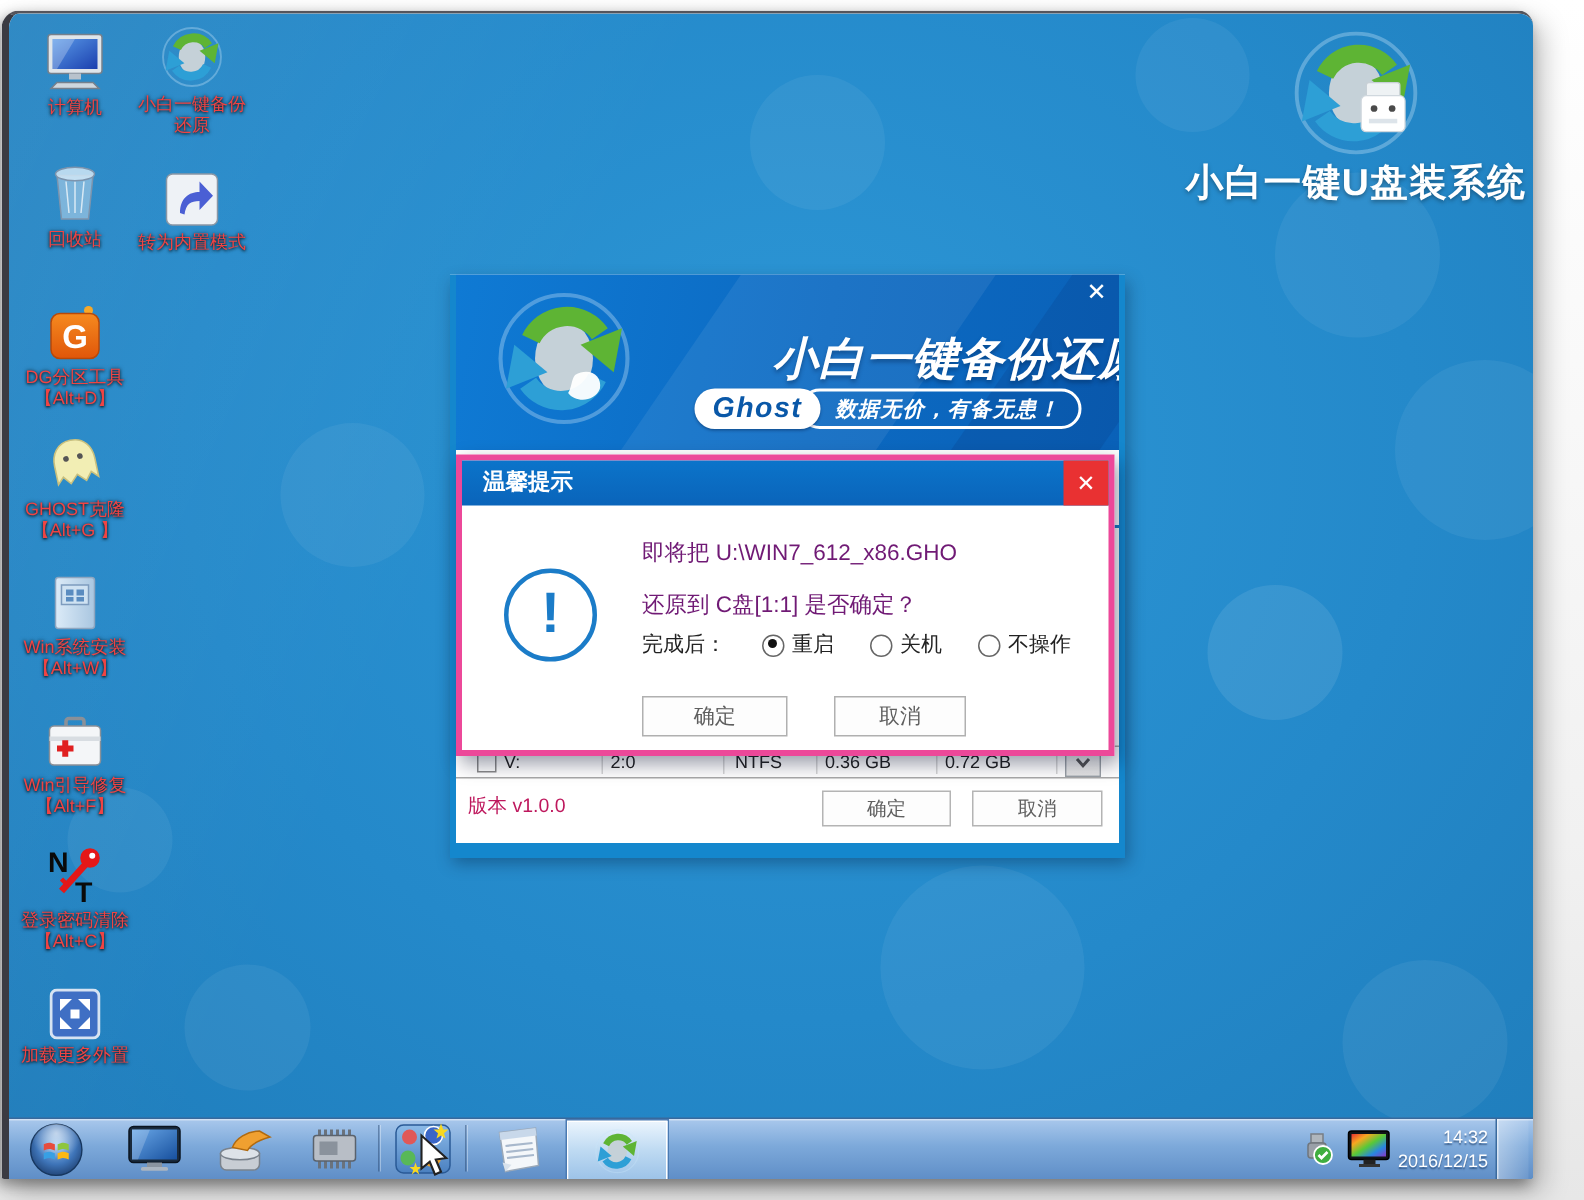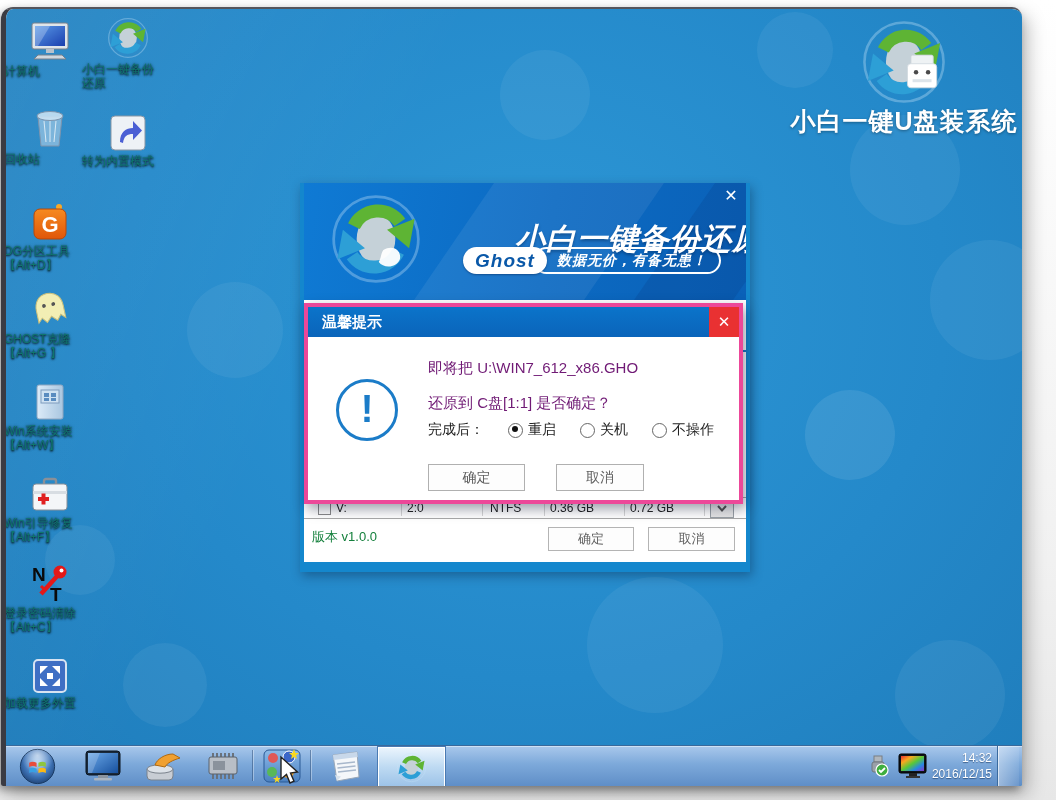--- a/index.html
+++ b/index.html
@@ -5,53 +5,53 @@
   html,body{margin:0;padding:0;}
   body{width:1056px;height:800px;overflow:hidden;background:linear-gradient(180deg,#ffffff 0%,#f1f1f1 70%,#e7e7e7 100%);
        font-family:"Liberation Sans","DejaVu Sans",sans-serif;-webkit-font-smoothing:antialiased;}
   .screen{position:absolute;left:1px;top:7px;width:1016px;height:777px;border-left:5px solid #3b3b42;border-top:2px solid #55555c;
           border-radius:12px 10px 2px 2px;overflow:hidden;
           box-shadow:6px 8px 18px rgba(0,0,0,.25),-3px 4px 9px rgba(0,0,0,.35);}
   .wallpaper{position:absolute;inset:0;background:radial-gradient(ellipse at 52% 38%,#2d97d6 0%,#2489ca 55%,#1f7cba 100%);}
   .beam{position:absolute;inset:0;background:linear-gradient(115deg,rgba(255,255,255,.07) 0%,rgba(255,255,255,0) 34%);}
   .bubble{position:absolute;border-radius:50%;background:rgba(255,255,255,.06);}
   
-  .dicon{position:absolute;width:92px;text-align:left;color:#0f766e;font-size:12px;cursor:default;}
+  .dicon{position:absolute;width:92px;text-align:center;color:#ef4444;font-size:12px;cursor:default;}
   .dicon .ic{height:42px;display:flex;align-items:flex-end;justify-content:center;margin-bottom:3px;}
   .dicon .lbl{line-height:14px;text-shadow:0 1px 2px rgba(0,0,0,.85),0 0 3px rgba(0,0,0,.55);}
   
   .brand{position:absolute;left:771px;top:10px;width:254px;text-align:center;color:#fff;}
   .brand .blogo{height:86px;display:flex;justify-content:center;}
   .brand .btitle{font-size:25px;font-weight:bold;letter-spacing:1px;text-shadow:0 1px 3px rgba(0,0,0,.35);}
   .brand .burl{font-size:17px;margin-top:3px;text-shadow:0 1px 2px rgba(0,0,0,.3);}
   
   .mwin{position:absolute;left:294px;top:174px;width:442px;height:379px;background:#fff;
         border-left:4px solid #1487cd;border-right:4px solid #1487cd;border-bottom:10px solid #1487cd;
         box-shadow:2px 4px 10px rgba(0,20,50,.35);}
   .banner{position:relative;height:117px;background:linear-gradient(100deg,#0f7ad4 0%,#0c6ac2 55%,#0a61b8 100%);overflow:hidden;}
   .bshape1{position:absolute;left:110px;top:0;width:250px;height:117px;background:rgba(255,255,255,.07);clip-path:polygon(32% 0,100% 0,68% 100%,0 100%);}
   .bshape2{position:absolute;left:330px;top:0;width:180px;height:117px;background:rgba(10,60,130,.22);clip-path:polygon(45% 0,100% 0,55% 100%,0 100%);}
   .wlogo{position:absolute;left:26px;top:10px;}
   .wtitle{position:absolute;left:162px;top:36px;width:258px;text-align:center;color:#fff;font-size:30px;font-weight:bold;font-style:italic;
           letter-spacing:1px;text-shadow:0 2px 3px rgba(0,30,70,.4);white-space:nowrap;margin-left:44px;}
-  .gline{position:absolute;left:159px;top:64px;height:27px;display:flex;align-items:stretch;}
+  .gline{position:absolute;left:159px;top:76px;height:27px;display:flex;align-items:stretch;}
   .gpill{background:#fff;border-radius:14px;padding:0 12px;display:flex;align-items:center;z-index:2;
          color:#0a58a8;font-weight:bold;font-style:italic;font-size:19px;letter-spacing:1px;box-shadow:0 1px 2px rgba(0,20,60,.4);}
   .gtag{border:2px solid #fff;border-radius:15px;margin-left:-14px;padding:0 12px 0 22px;display:flex;align-items:center;
         color:#fff;font-size:14px;font-weight:bold;font-style:italic;letter-spacing:1px;}
   .wclose{position:absolute;right:6px;top:4px;width:18px;height:18px;color:#fff;font-size:16px;font-weight:bold;line-height:18px;text-align:center;cursor:pointer;}
   .wcontent{position:relative;height:262px;background:#fff;}
   .vline{position:absolute;right:3px;top:52px;width:1px;height:165px;background:#b9c6d0;}
   .hblue{position:absolute;right:0;top:50px;width:14px;height:2px;background:#1a7cc8;}
   .drow{position:absolute;left:0;top:197px;width:442px;height:20px;border-top:1px solid #a8a8a8;border-bottom:1px solid #a8a8a8;background:#fff;font-size:12px;color:#222;}
   .drow span{position:absolute;line-height:20px;}
   .cb{position:absolute;left:14px;top:4px;width:11px;height:11px;border:1px solid #8a8a8a;background:#fff;}
   .csep{position:absolute;top:2px;width:1px;height:16px;background:#d6d6d6;}
   .chev{position:absolute;left:406px;top:1px;width:22px;height:17px;border:1px solid #9aa0a6;background:linear-gradient(#f6f6f6,#e4e4e4);display:flex;align-items:center;justify-content:center;}
-  .version{position:absolute;left:8px;top:228px;font-size:13px;color:#15803d;}
+  .version{position:absolute;left:8px;top:228px;font-size:13px;color:#be185d;}
   .wbtn{position:absolute;background:#fdfdfd;border:1px solid #b4b4b4;color:#5f5f5f;font-size:13px;text-align:center;line-height:22px;height:22px;cursor:pointer;}
   
   .dlg{position:absolute;left:298px;top:294px;width:431px;height:193px;background:#fff;border:4px solid #ec4899;z-index:5;
        box-shadow:3px 5px 12px rgba(0,10,40,.4);}
   .dlg-title{height:30px;background:linear-gradient(180deg,#0b74ca,#0a64ba);color:#fff;font-size:15px;font-weight:bold;line-height:30px;padding-left:14px;}
   .dlg-close{position:absolute;right:0;top:0;width:30px;height:30px;background:#e93132;color:#fff;font-size:15px;font-weight:bold;
              display:flex;align-items:center;justify-content:center;cursor:pointer;}
   .dlg-icon{position:absolute;left:28px;top:72px;width:56px;height:56px;border:3px solid #1b7cc8;border-radius:50%;
             color:#1b7cc8;font-size:38px;font-weight:bold;text-align:center;line-height:54px;}
   .dlg-line{position:absolute;left:120px;color:#701a75;font-size:15px;white-space:nowrap;}

